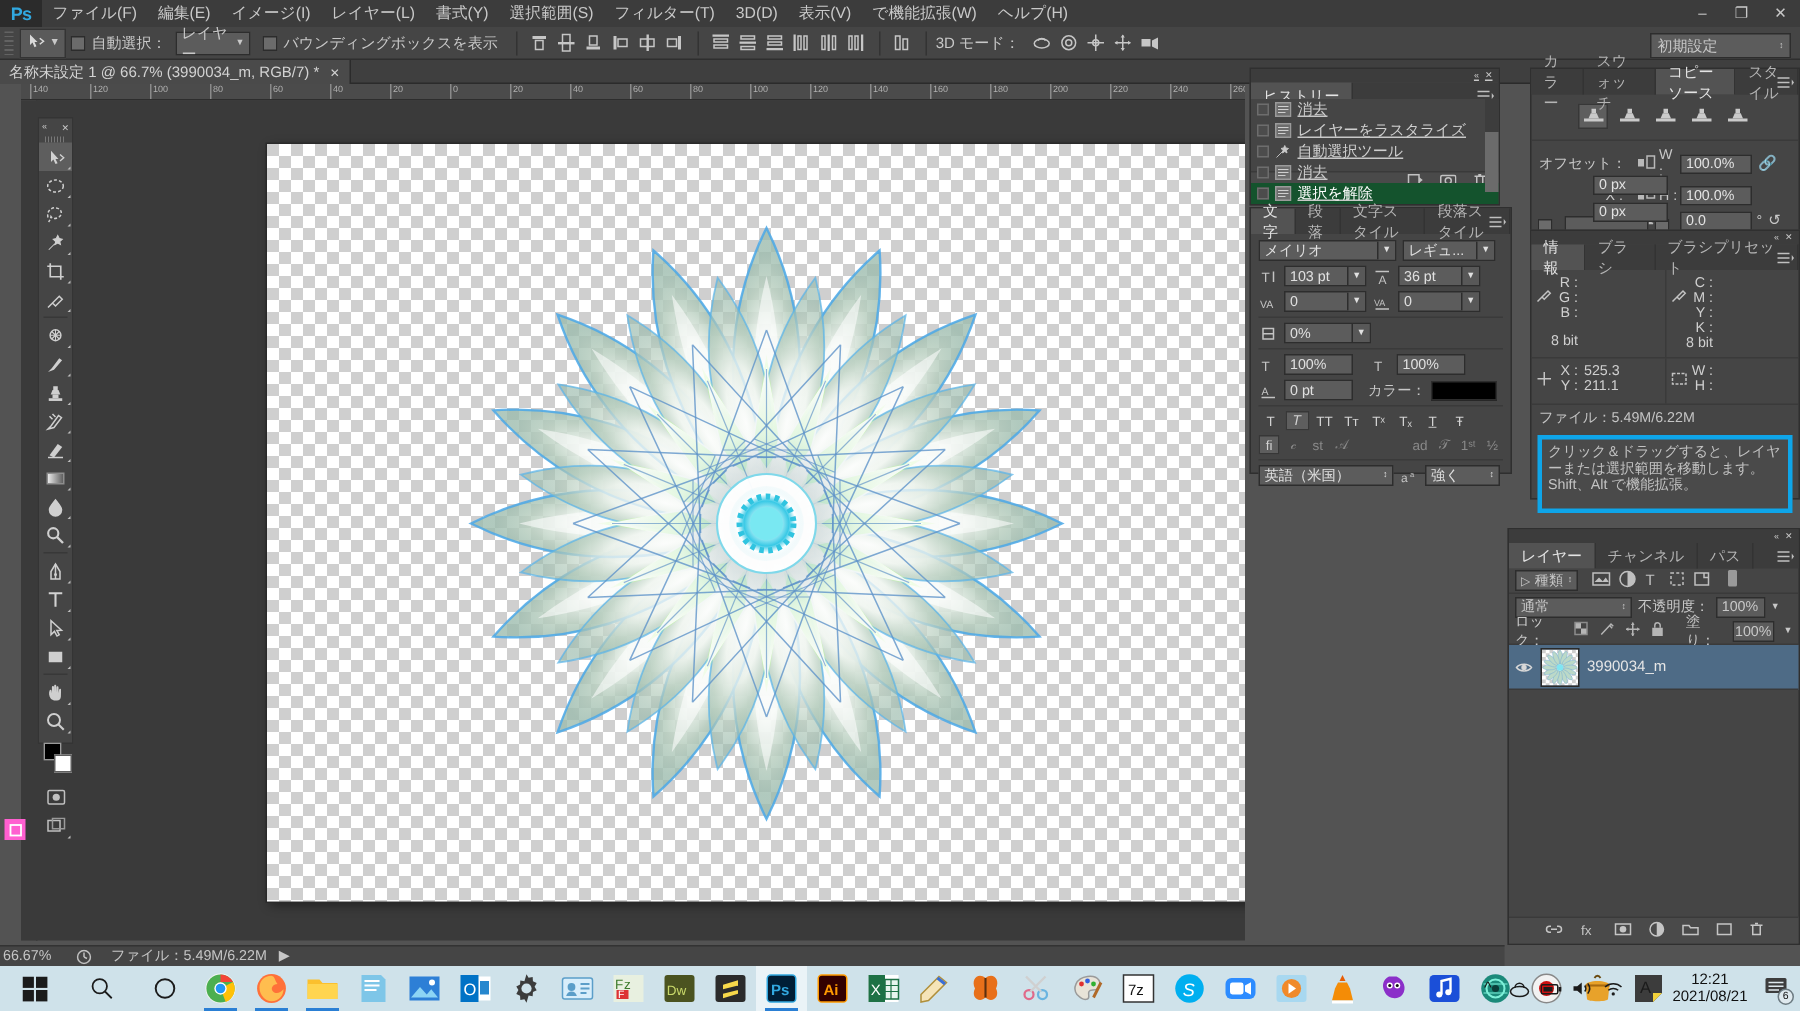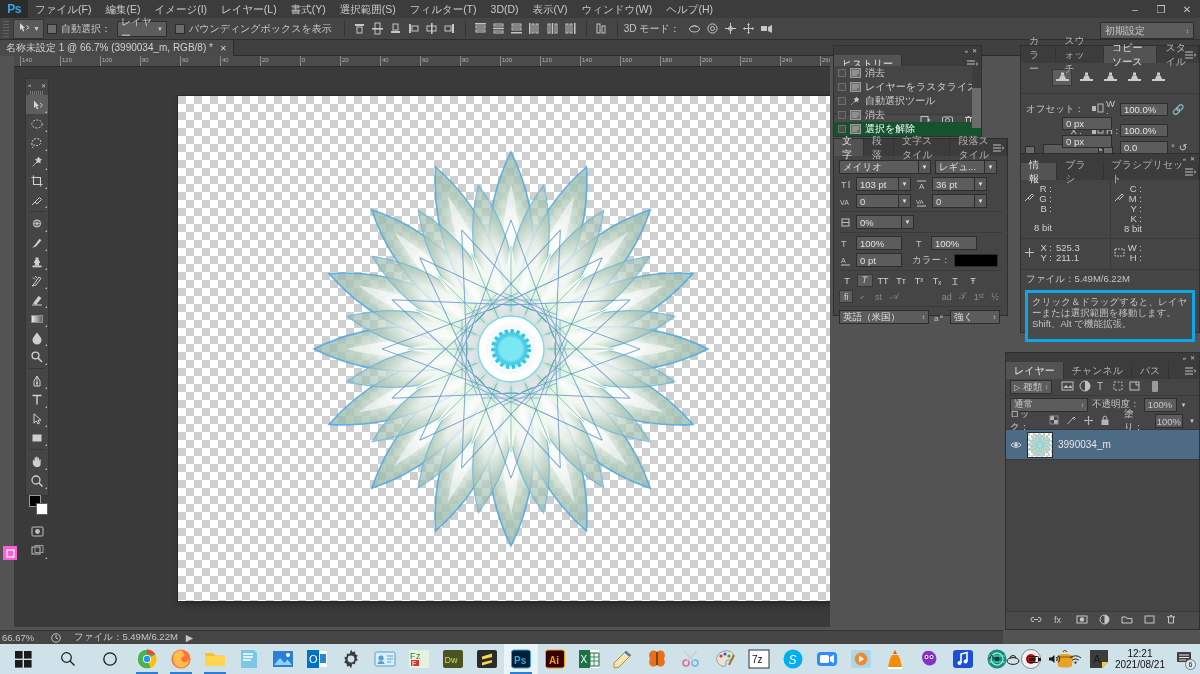--- a/index.html
+++ b/index.html
@@ -109,21 +109,21 @@
   .panel-tabs { height:17px; background:#3c3c3c; display:flex; align-items:flex-end;
     position:relative; }
   .ptab { height:17px; padding:0 8px; display:flex; align-items:center;
     font-size:10px; color:#b4b4b4; background:#3c3c3c; border-right:1px solid #333; }
   .ptab.active { background:#535353; color:#e4e4e4; }
   .pmenu { position:absolute; right:3px; top:4px; width:12px; height:10px; }
   .collapse-bar { height:9px; background:#3c3c3c; display:flex;
     justify-content:flex-end; align-items:center; gap:4px; padding-right:4px; }
 
   
-  #history-panel { left:833px; top:45px; width:149px; height:92px; }
+  #history-panel { left:833px; top:45px; width:167px; height:92px;text-decoration:underline; }
   .hist-list { position:relative; background:#454545; }
   .hist-row { height:14px; display:flex; align-items:center; gap:4px;
     padding-left:4px; font-size:10px; color:#cfcfcf; }
   .hist-row.selected { background:#14532d; color:#fff; }
   .hist-chk { width:8px; height:8px; border:1px solid #6d6d6d; background:#4c4c4c; }
   .hist-ico { width:11px; height:10px; }
   .hist-scroll { position:absolute; right:0; top:0; width:9px; bottom:0;
     background:#3d3d3d; }
   .hist-thumb { position:absolute; right:0; top:22px; width:9px; height:40px;
     background:#6b6b6b; }
@@ -239,21 +239,21 @@
     <div id="menu-items" style="display:flex">
         <div class="menu-item">ファイル(F)</div>
         <div class="menu-item">編集(E)</div>
         <div class="menu-item">イメージ(I)</div>
         <div class="menu-item">レイヤー(L)</div>
         <div class="menu-item">書式(Y)</div>
         <div class="menu-item">選択範囲(S)</div>
         <div class="menu-item">フィルター(T)</div>
         <div class="menu-item">3D(D)</div>
         <div class="menu-item">表示(V)</div>
-        <div class="menu-item">ウィンドウ(W)</div>
+        <div class="menu-item">で機能拡張(W)</div>
         <div class="menu-item">ヘルプ(H)</div>
       </div>
     <div class="win-ctrl">
       <div class="win-btn">–</div>
       <div class="win-btn">❐</div>
       <div class="win-btn close">✕</div>
     </div>
   </div>
 
   <div class="optionsbar">
@@ -402,21 +402,21 @@
         </div>
       </div>
   </div>
   <div class="ws-sel">
     <span>初期設定</span>
     <span style="font-size:6px">↕</span>
   </div>
 
   <div class="doctab">
     <div class="tab">
-      <span>名称未設定 1 @ 66.7% (3990034_m, RGB/8) *</span>
+      <span>名称未設定 1 @ 66.7% (3990034_m, RGB/7) *</span>
       <span style="font-size:8px">✕</span>
     </div>
   </div>
 
   <div class="ruler-h">
       <div id="ruler-h-ticks">
         <div class="rtick" style="left: 6px;">140</div>
         <div class="rtick" style="left: 46px;">120</div>
         <div class="rtick" style="left: 86px;">100</div>
         <div class="rtick" style="left: 126px;">80</div>

